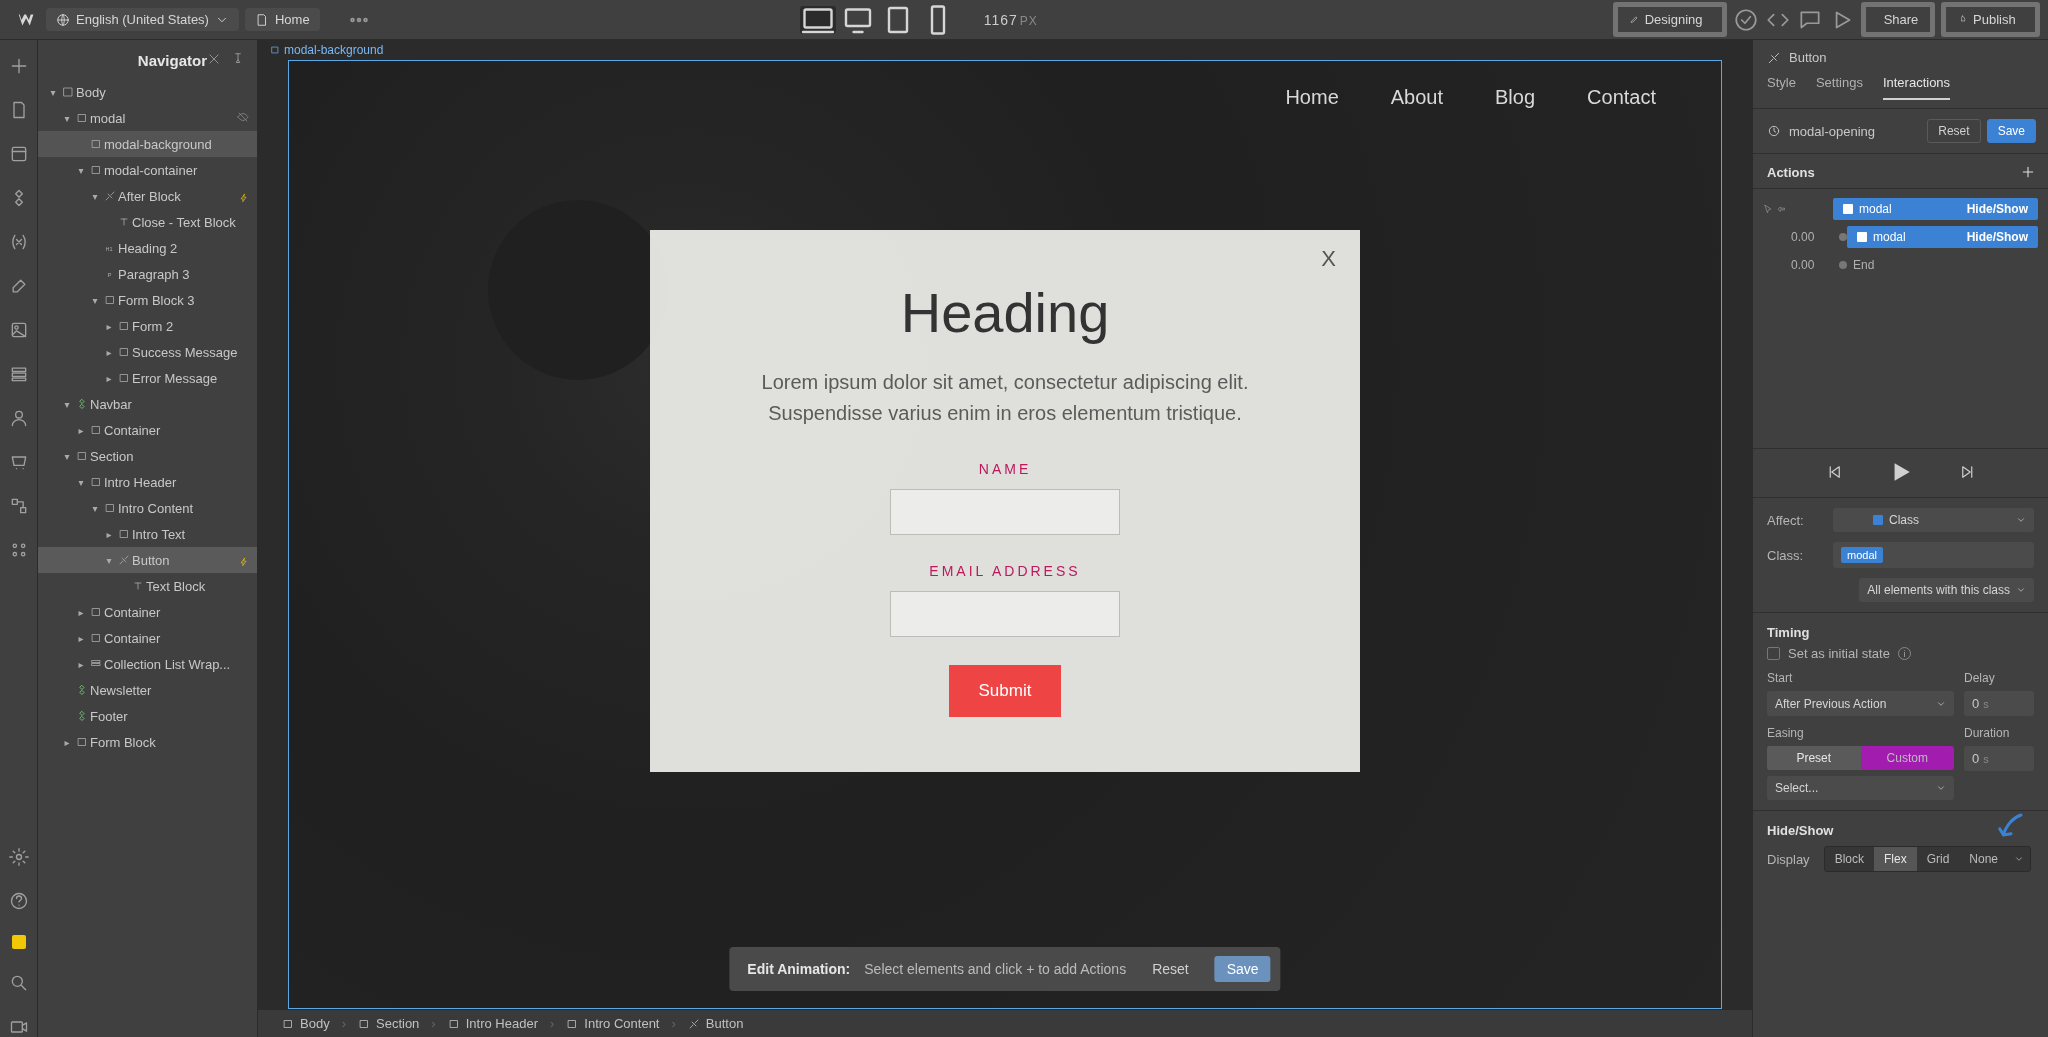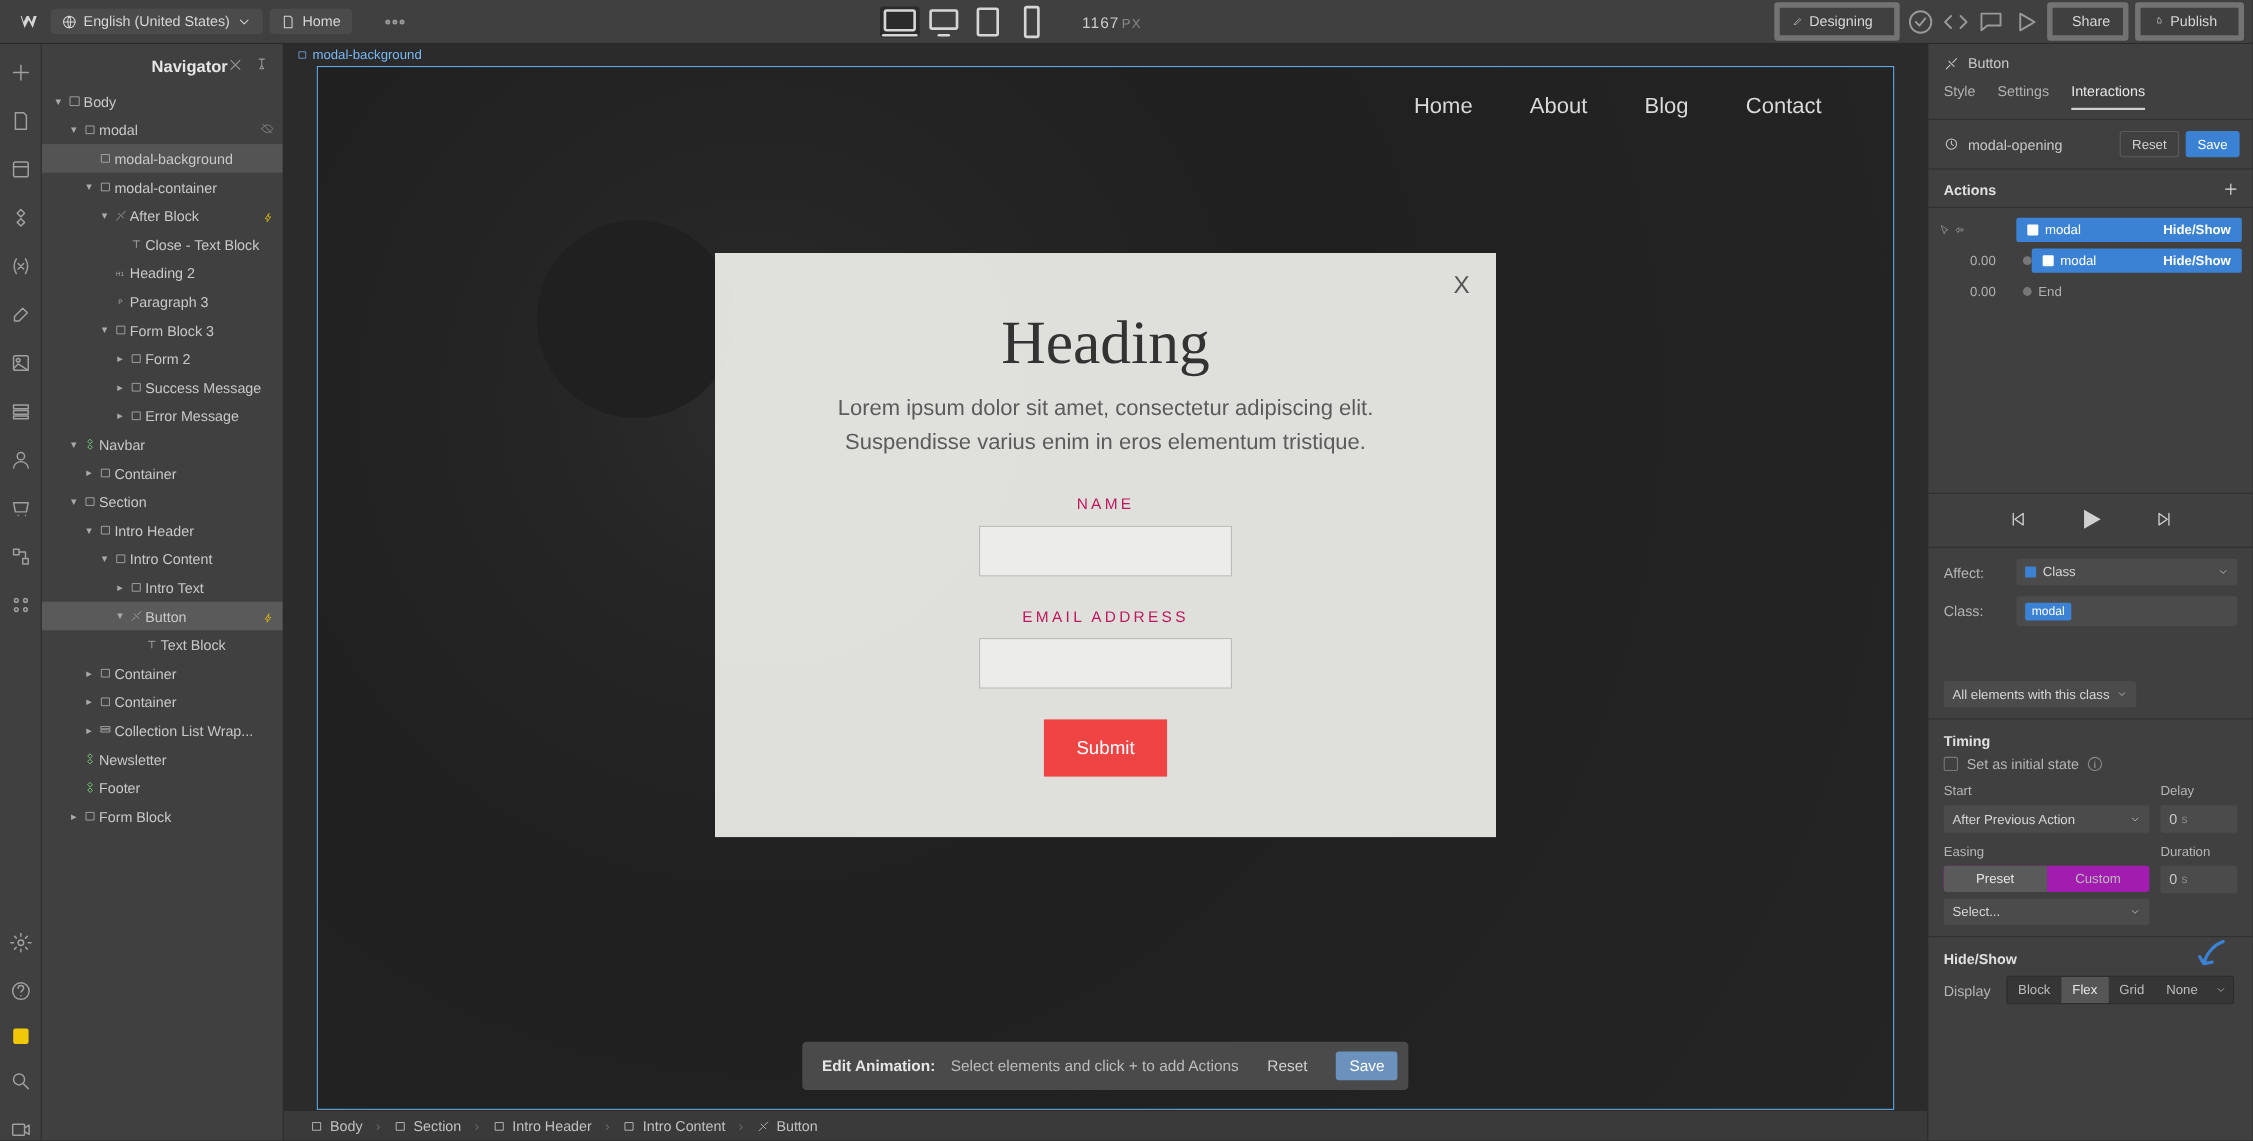--- a/index.html
+++ b/index.html
@@ -61,21 +61,21 @@
 
 .hero-bg { position:absolute; inset:0; background: radial-gradient(circle at 28% 32%, #4b4b4b 0, #3c3c3c 14%, #2f2f2f 40%, #3a3a3a 100%); filter:blur(0.3px);}
 .hero-circle{position:absolute;left:200px;top:140px;width:180px;height:180px;border-radius:50%;background:#2f2f2f;}
 
 
 .site-nav { position:absolute; top:26px; right:66px; display:flex; gap:52px; color:#d9d9d9; font-size:20px; z-index:2;}
 
 
 .modal-card { position:absolute; left:50%; top:170px; transform:translateX(-50%); width:710px; background:rgba(240,240,237,0.92); padding:50px 70px 55px; color:#444; text-align:center; }
 .modal-close { position:absolute; top:16px; right:24px; font-size:22px; color:#555; }
-.modal-card h1{ font-family:Liberation Serif, serif; font-size:56px; font-weight:400; color:#333; margin-bottom:12px;}
+.modal-card h1{ font-family:Liberation Sans, sans-serif; font-size:56px; font-weight:400; color:#333; margin-bottom:22px;}
 .modal-card p{ font-size:20px; line-height:1.55; color:#5b5b5b; margin-bottom:32px;}
 .modal-card .lbl{font-size:14px;letter-spacing:3px;color:#be185d;margin-bottom:12px;}
 .modal-card .field{width:230px;height:46px;border:1px solid #bcbcb8;background:rgba(255,255,255,0.4);margin:0 auto 28px;}
 .modal-card .submit{display:inline-block;padding:16px 30px;background:#ef4444;color:#fff;font-size:17px;}
 
 
 .edit-pill { position:absolute; bottom:18px; left:50%; transform:translateX(-50%); display:flex; align-items:center; gap:14px; background:#4a4a4a; padding:9px 10px 9px 18px; border-radius:4px; font-size:14px;}
 .edit-pill .lbl{color:#e6e6e6;font-weight:600;}
 .edit-pill .hint{color:#bcbcbc;}
 .edit-pill .btn{padding:5px 12px;border-radius:3px;}
@@ -119,21 +119,21 @@
 .playhead .play svg{width:26px;height:26px;}
 
 .form-section{padding:10px 14px;border-bottom:1px solid #2f2f2f;display:flex;flex-direction:column;gap:10px;}
 .form-row{display:flex;align-items:center;gap:10px;}
 .form-row .lbl{width:56px;color:#b5b5b5;font-size:13px;}
 .select{flex:1;display:flex;align-items:center;justify-content:space-between;background:#4b4b4b;border-radius:3px;padding:5px 8px;font-size:12px;color:#d6d6d6;}
 .select .sq{width:10px;height:10px;background:#3b82d4;border-radius:1px;margin-right:6px;}
 .select-wide{width:100%;}
 .tag-chip{display:inline-flex;align-items:center;background:#3b82d4;color:#fff;font-size:11px;padding:2px 6px;border-radius:2px;}
 .class-field{flex:1;background:#4b4b4b;border-radius:3px;padding:5px 8px;}
-.subselect{display:flex;justify-content:flex-start;margin-top:40px;}
+.subselect{display:flex;justify-content:flex-end;}
 
 .timing-head{padding:12px 14px 6px;font-weight:600;color:#e0e0e0;}
 .check-row{display:flex;align-items:center;gap:8px;padding:0 14px 10px;color:#b5b5b5;font-size:13px;}
 .checkbox{width:13px;height:13px;border:1px solid #777;border-radius:2px;}
 .info{width:13px;height:13px;border:1px solid #888;border-radius:50%;display:flex;align-items:center;justify-content:center;font-size:9px;color:#aaa;}
 .two-col{display:flex;gap:10px;padding:0 14px 10px;}
 .col{flex:1;display:flex;flex-direction:column;gap:6px;}
 .col.narrow{flex:0 0 70px;}
 .col .lbl{font-size:12px;color:#b5b5b5;}
 .num-field{display:flex;align-items:center;background:#4b4b4b;border-radius:3px;padding:5px 8px;gap:4px;}
@@ -759,21 +759,21 @@
             </svg></span>
         <span><svg viewBox="0 0 24 24">
               <path d="M17 5v14M5 5l10 7L5 19z"></path>
             </svg></span>
       </div>
 
       <div class="form-section">
         <div class="form-row">
           <span class="lbl">Affect:</span>
           <div class="select">
-            <span style="display:flex;align-items:center;">
+            <span style="display:flex;align-items:center;margin-left:32px;">
                 <span class="sq"></span>
                 <span>Class</span>
               </span>
             <svg class="chev" viewBox="0 0 24 24">
                 <path d="M6 9l6 6 6-6"></path>
               </svg>
           </div>
         </div>
         <div class="form-row">
           <span class="lbl">Class:</span>

